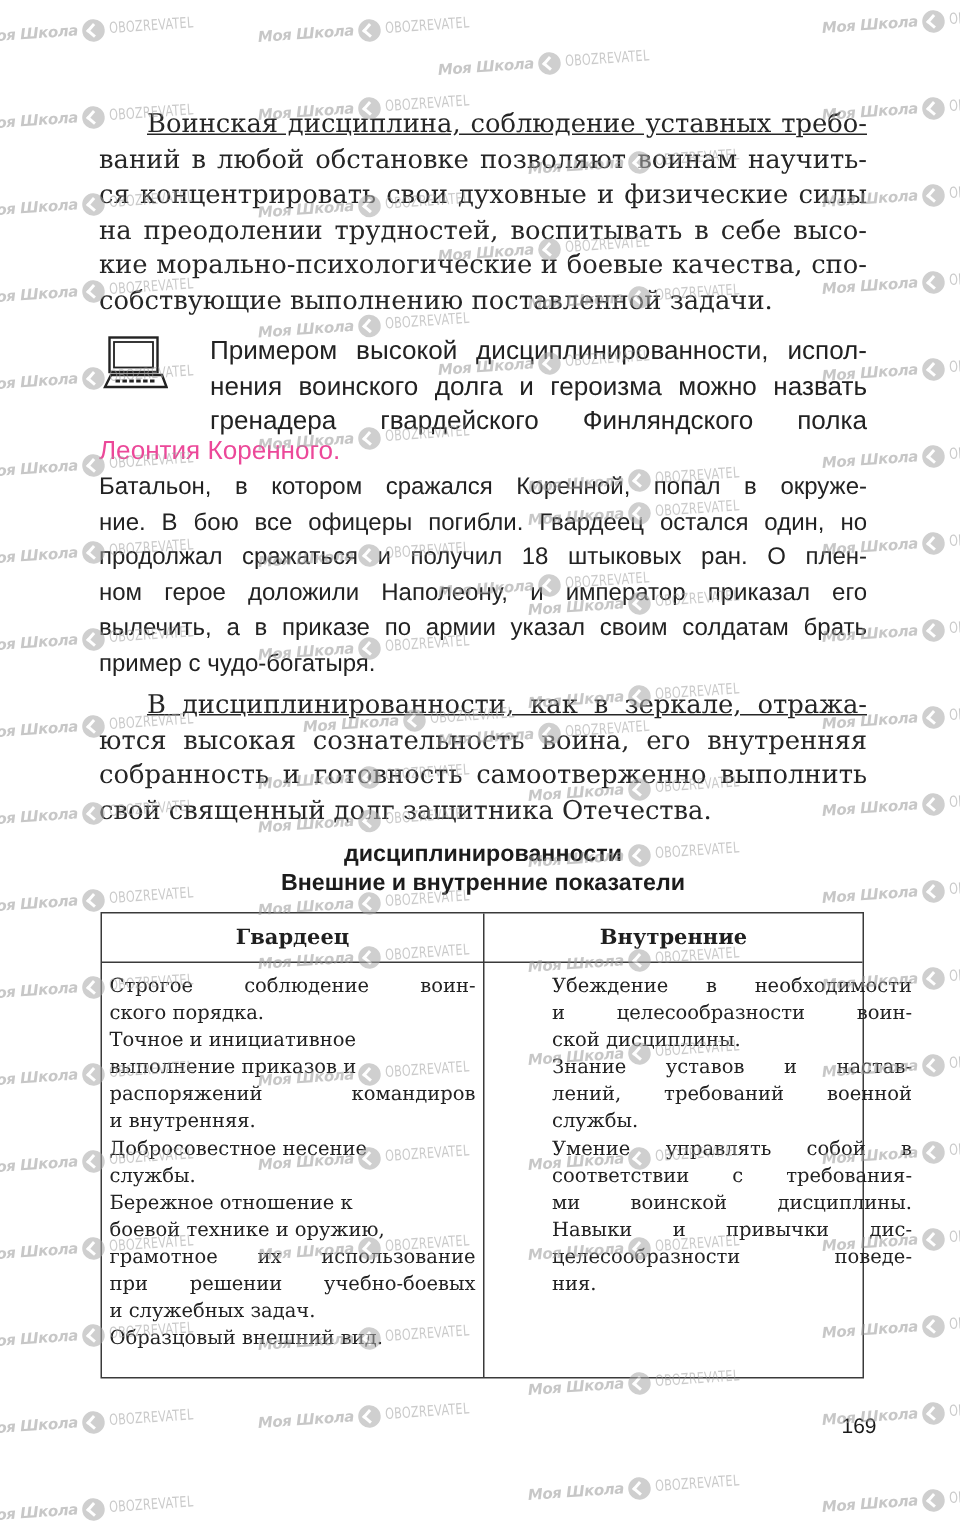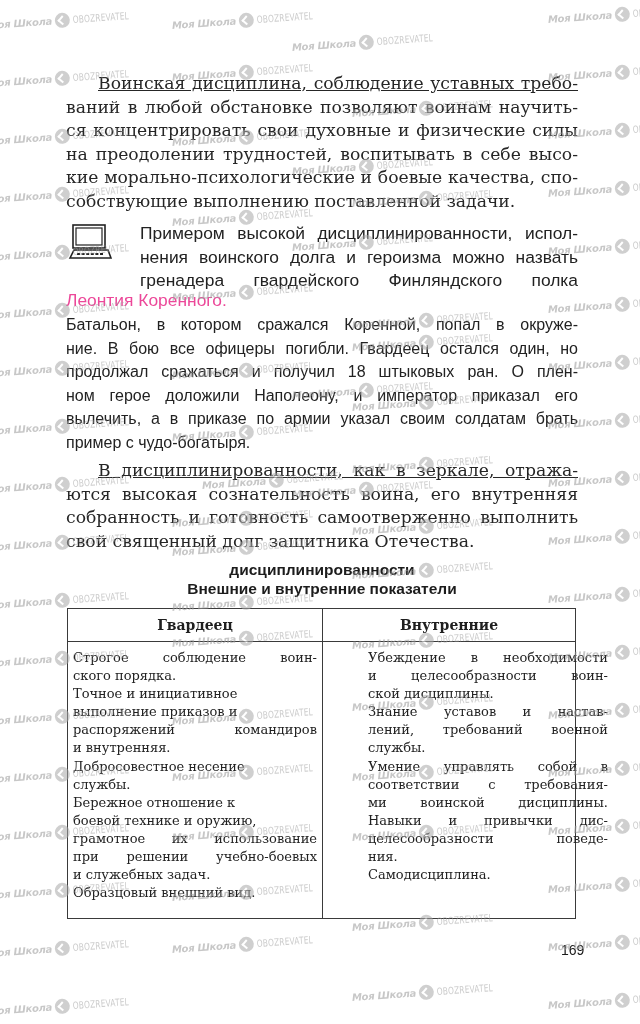--- a/index.html
+++ b/index.html
@@ -181,21 +181,20 @@
         <span class="line">ской дисциплины.</span>
         <span class="line j">Знание уставов и настав-</span>
         <span class="line j">лений, требований военной</span>
         <span class="line">службы.</span>
         <span class="line j">Умение управлять собой в</span>
         <span class="line j">соответствии с требования-</span>
         <span class="line j">ми воинской дисциплины.</span>
         <span class="line j">Навыки и привычки дис-</span>
         <span class="line j">целесообразности поведе-</span>
         <span class="line">ния.</span>
-        <span class="line">Самодисциплина.</span>
       </div>
     </div>
 
     <div class="page-num sans">169</div>
   </div>
 
   <div class="wm-layer" id="wm-layer">
       <div class="wm" style="left: -12px; top: 18px;">
         <span class="wm-a">Моя Школа</span>
         <span class="wm-logo"></span>

